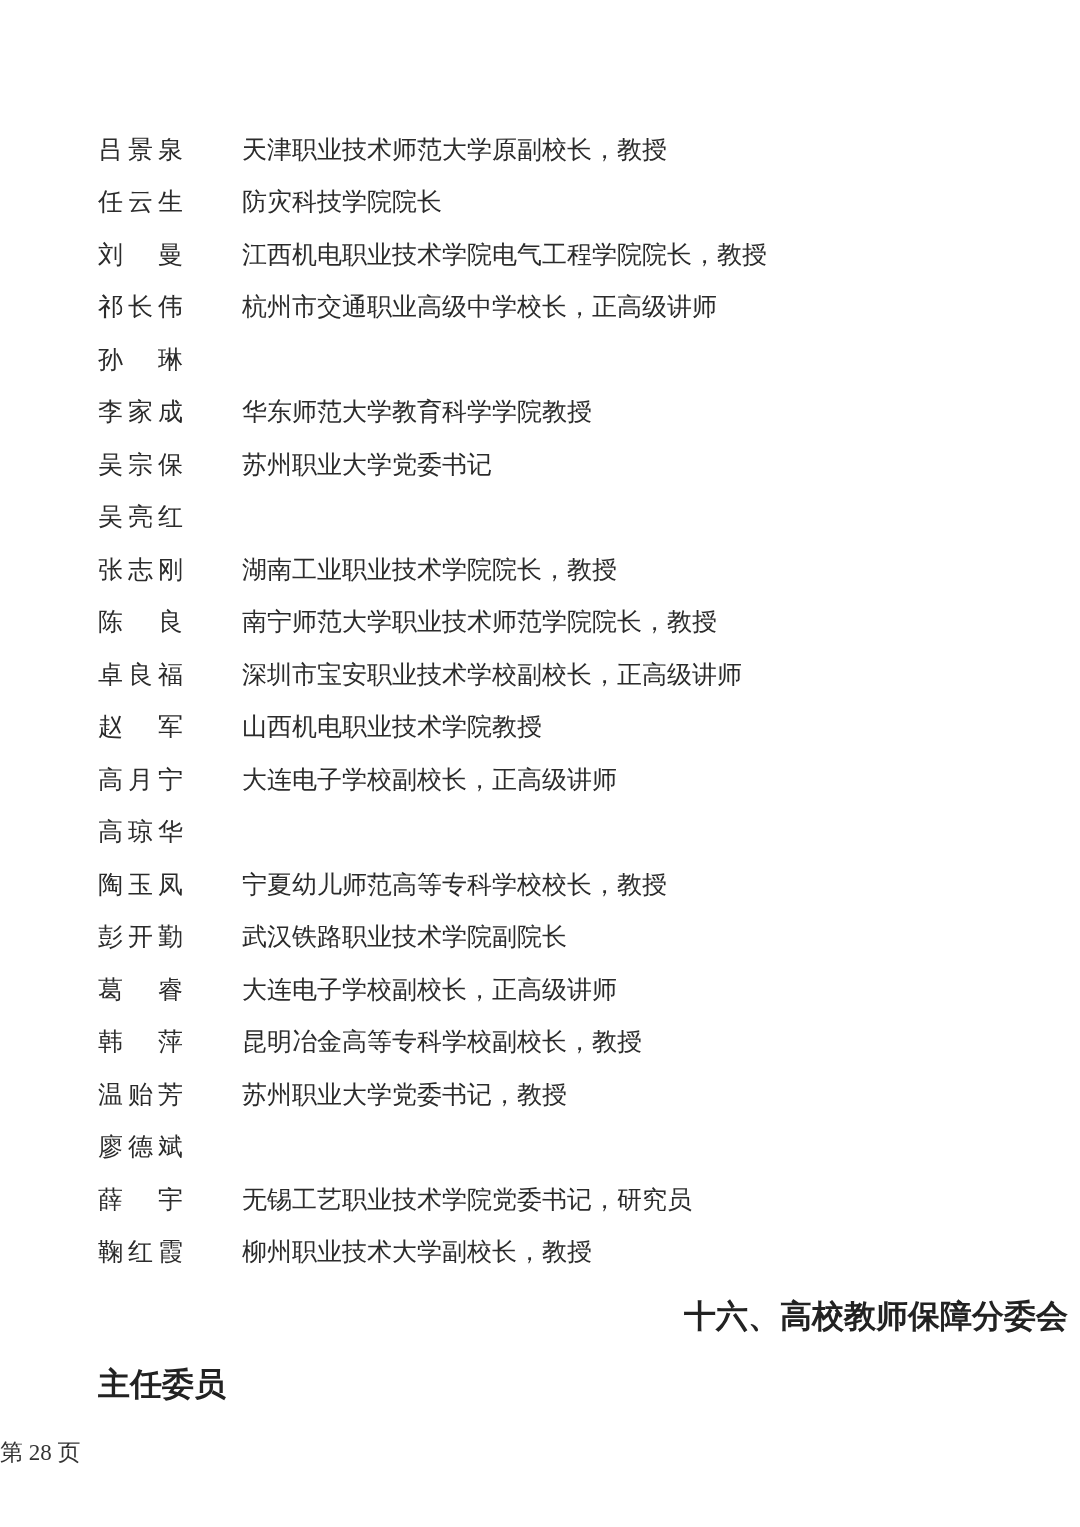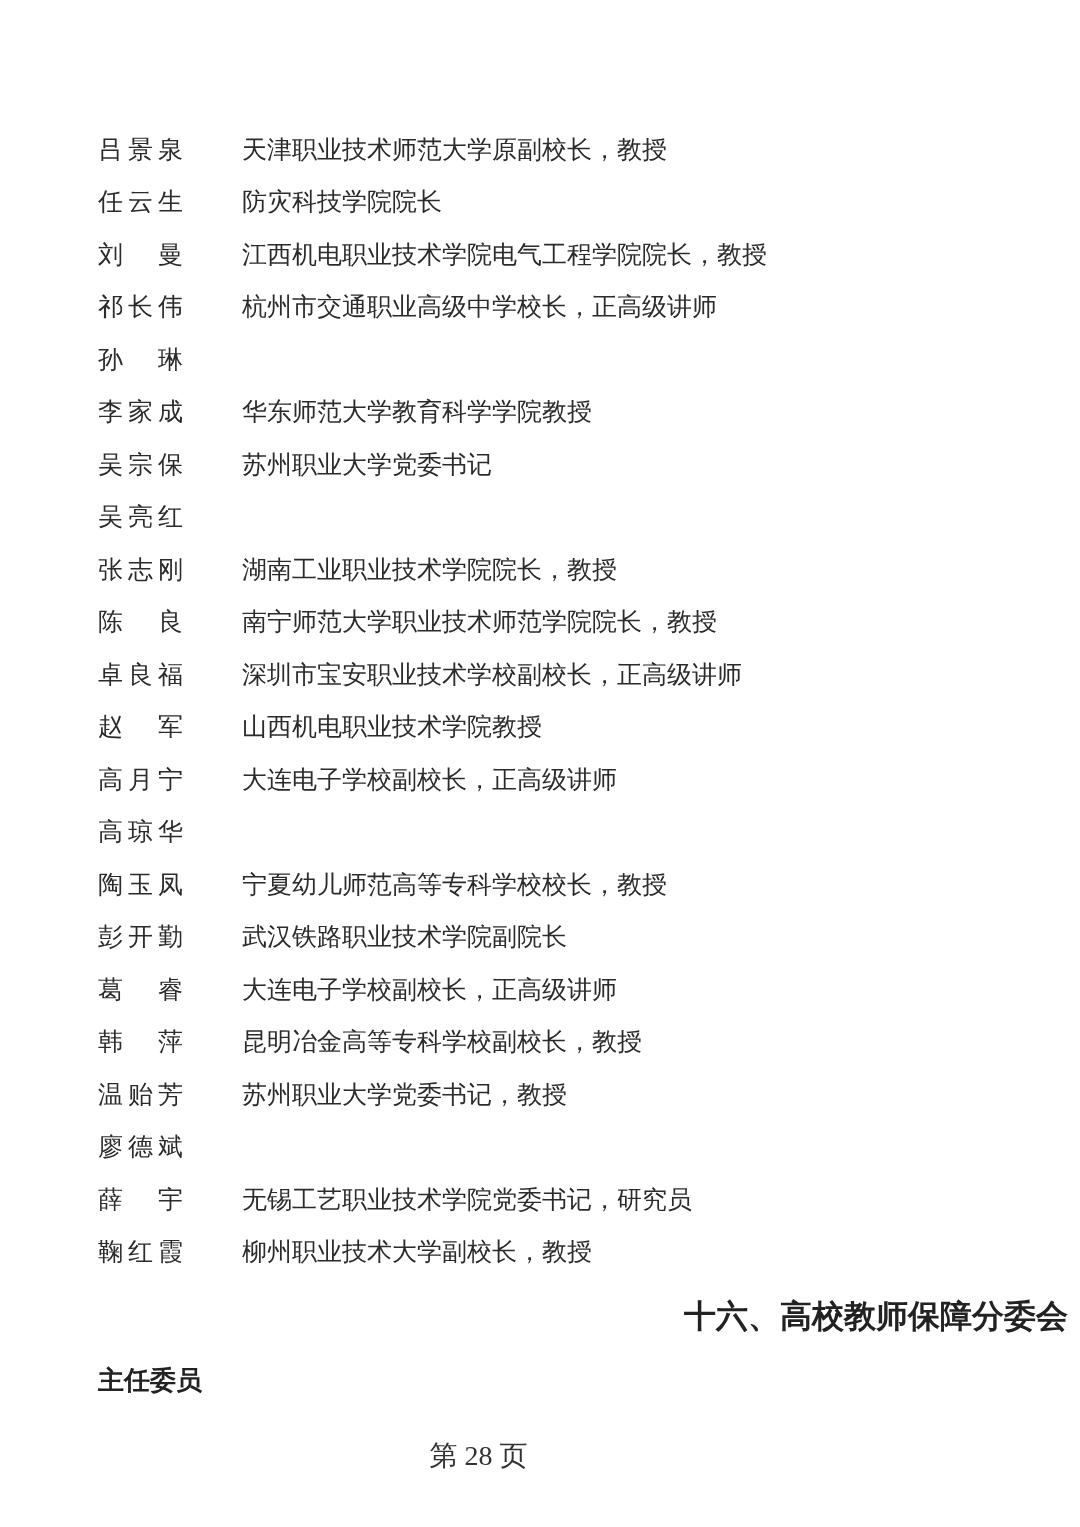--- a/index.html
+++ b/index.html
@@ -50,31 +50,31 @@
     line-height: 1.15;
     color: #222222;
     margin-left: 8px;
   }
   .subheading {
     position: absolute;
     top: 1366px;
     left: 98px;
     font-family: "Liberation Sans", "DejaVu Sans", sans-serif;
     font-weight: bold;
-    font-size: 26px;
+    font-size: 32px;
     line-height: 1.15;
     color: #222222;
   }
   .page-footer {
     position: absolute;
     top: 1437px;
     left: 0;
     width: 957px;
-    text-align: center;
-    font-size: 28px;
+    text-align: left;
+    font-size: 23px;
     color: #333333;
   }
 </style>
 </head>
 <body>
 
 <div class="page">
 
   <div class="member-list" id="member-list">
     <div class="member-row">

